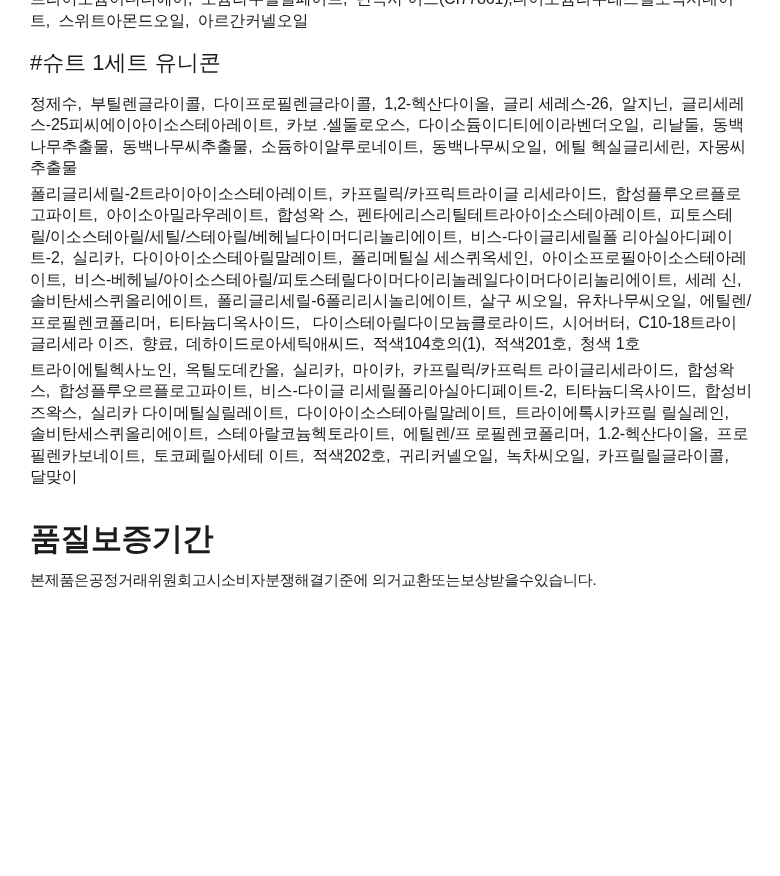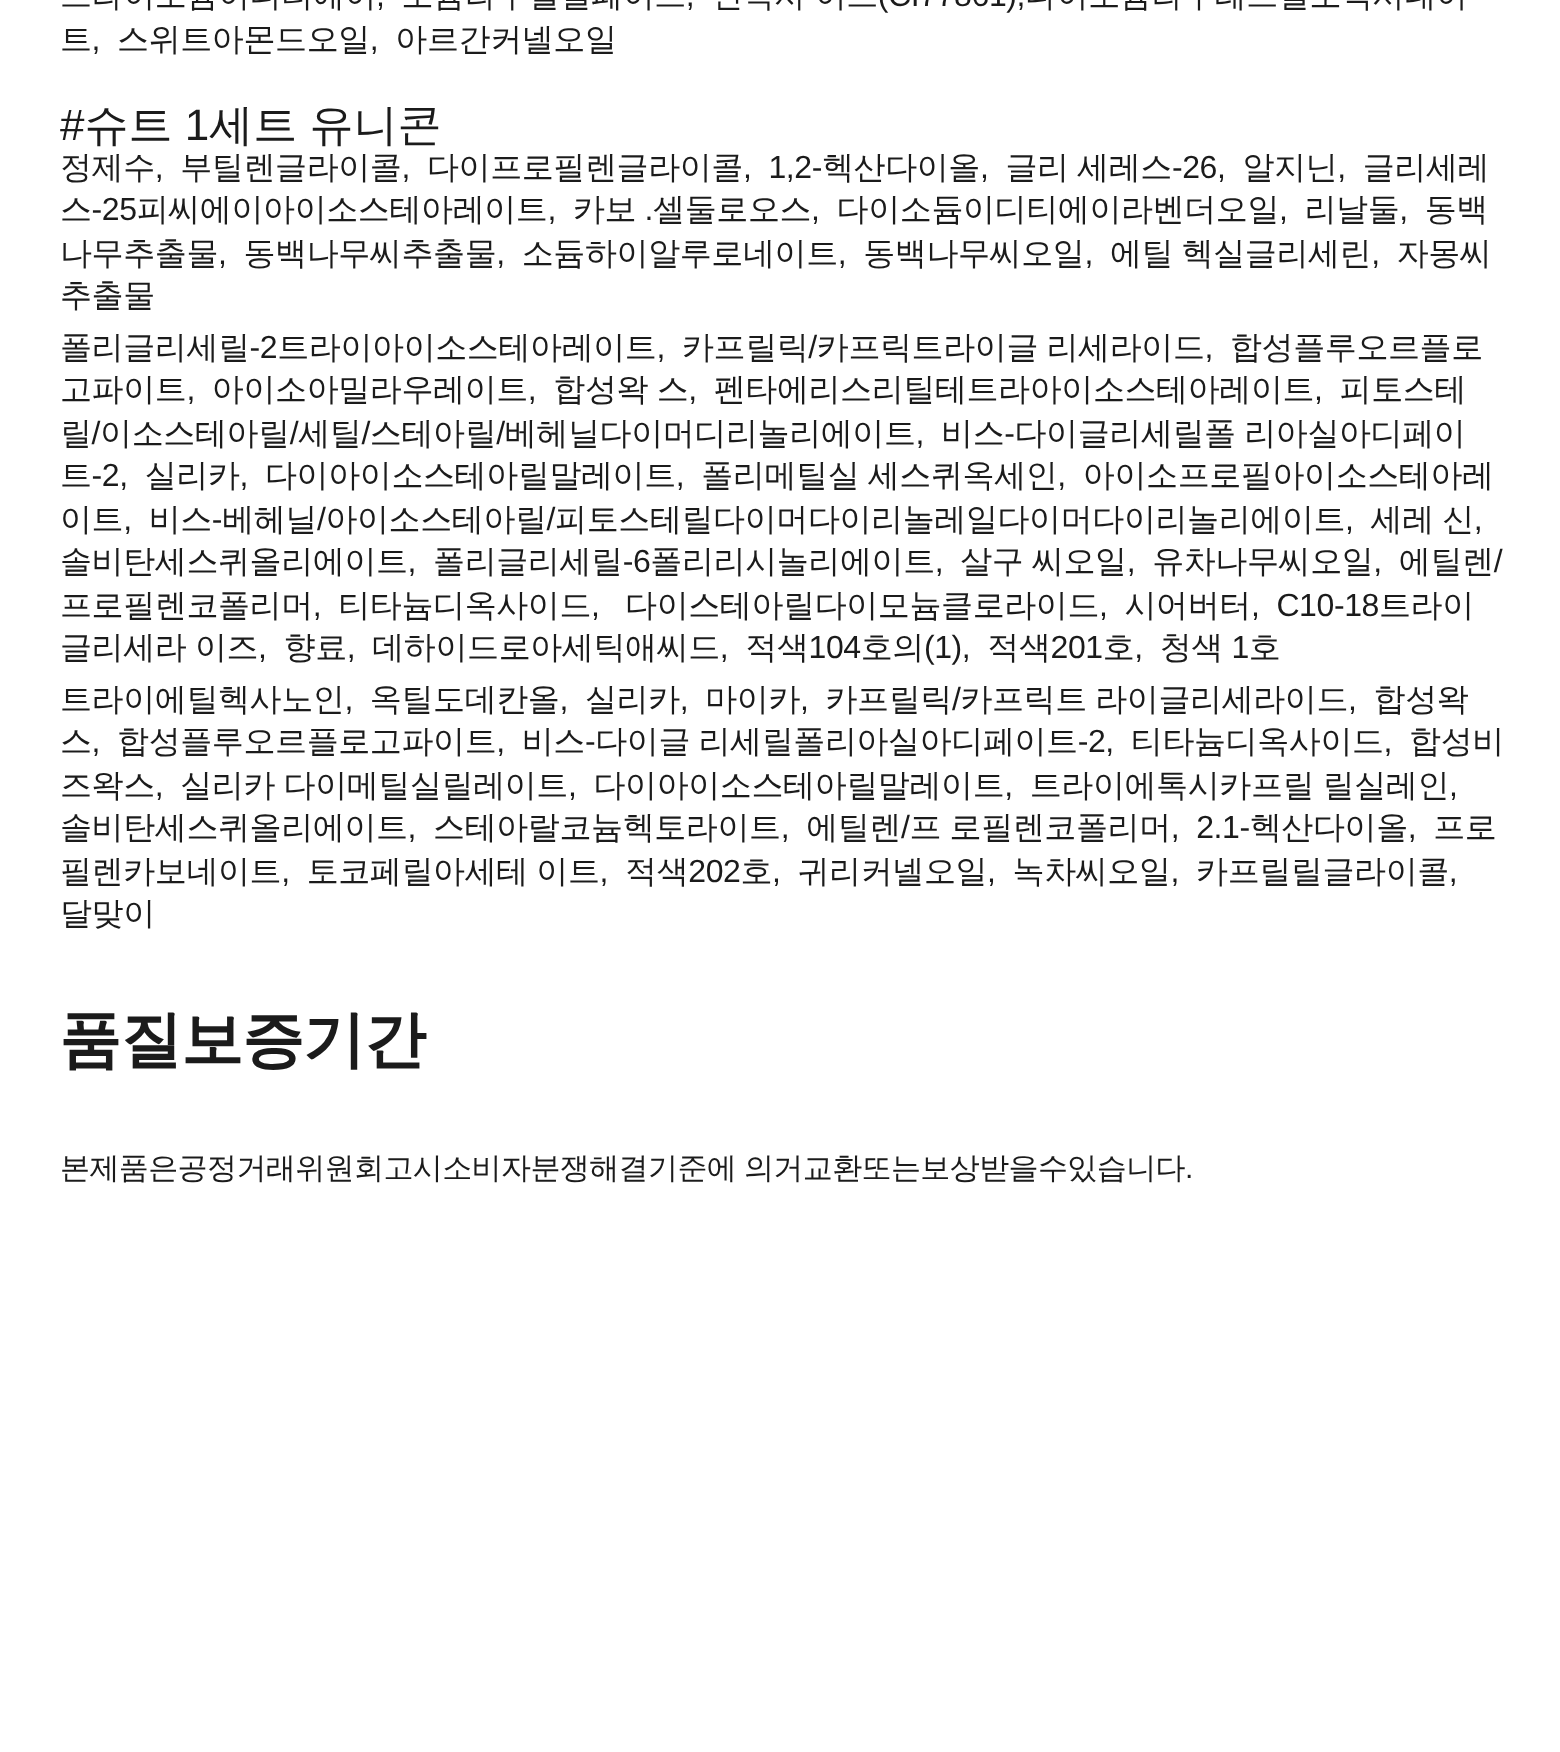--- a/index.html
+++ b/index.html
@@ -33,53 +33,53 @@
   }
   .section-heading {
     font-size: 22px;
     font-weight: 500;
     line-height: 21.5px;
     margin: 0;
     white-space: pre-wrap;
   }
   .h-unicorn  { margin-top: 21px; }
   .h-mermaid  { margin-top: 34px; }
-  .p-space-sm { }
+  .p-space-sm { margin-top: 19px; }
   .p-space    { margin-top: 4px; }
   .p-space-lg { margin-top: 22px; }
   .warranty-heading {
     font-size: 31px;
     font-weight: 700;
     line-height: 38px;
     letter-spacing: -0.5px;
     margin: 32px 0 4px 0;
   }
   .warranty-body {
     font-size: 15px;
     line-height: 20px;
     letter-spacing: -0.3px;
-    margin: 36px 0 0 0;
+    margin: 12px 0 0 0;
     white-space: pre-wrap;
     word-break: break-all;
   }
 </style>
 </head>
 <body>
 
 <div class="page">
 
   <p class="body-text intro">트라이소듐이디티에이,  소듐라우릴설페이트,  틴옥사 이드(CI77861),다이소듐라우레스설포석시네이트,  스위트아몬드오일,  아르간커넬오일</p>
 
   <h2 class="section-heading h-unicorn">#슈트 1세트 유니콘</h2>
 
   <p class="body-text p-space-sm">정제수,  부틸렌글라이콜,  다이프로필렌글라이콜,  1,2-헥산다이올,  글리 세레스-26,  알지닌,  글리세레스-25피씨에이아이소스테아레이트,  카보 .셀둘로오스,  다이소듐이디티에이라벤더오일,  리날둘,  동백나무추출물,  동백나무씨추출물,  소듐하이알루로네이트,  동백나무씨오일,  에틸 헥실글리세린,  자몽씨추출물</p>
 
   <p class="body-text p-space">폴리글리세릴-2트라이아이소스테아레이트,  카프릴릭/카프릭트라이글 리세라이드,  합성플루오르플로고파이트,  아이소아밀라우레이트,  합성왁 스,  펜타에리스리틸테트라아이소스테아레이트,  피토스테릴/이소스테아릴/세틸/스테아릴/베헤닐다이머디리놀리에이트,  비스-다이글리세릴폴 리아실아디페이트-2,  실리카,  다이아이소스테아릴말레이트,  폴리메틸실 세스퀴옥세인,  아이소프로필아이소스테아레이트,  비스-베헤닐/아이소스테아릴/피토스테릴다이머다이리놀레일다이머다이리놀리에이트,  세레 신,  솔비탄세스퀴올리에이트,  폴리글리세릴-6폴리리시놀리에이트,  살구 씨오일,  유차나무씨오일,  에틸렌/프로필렌코폴리머,  티타늄디옥사이드,   다이스테아릴다이모늄클로라이드,  시어버터,  C10-18트라이글리세라 이즈,  향료,  데하이드로아세틱애씨드,  적색104호의(1),  적색201호,  청색 1호</p>
 
 
-  <p class="body-text p-space">트라이에틸헥사노인,  옥틸도데칸올,  실리카,  마이카,  카프릴릭/카프릭트 라이글리세라이드,  합성왁스,  합성플루오르플로고파이트,  비스-다이글 리세릴폴리아실아디페이트-2,  티타늄디옥사이드,  합성비즈왁스,  실리카 다이메틸실릴레이트,  다이아이소스테아릴말레이트,  트라이에톡시카프릴 릴실레인,  솔비탄세스퀴올리에이트,  스테아랄코늄헥토라이트,  에틸렌/프 로필렌코폴리머,  2.1-헥산다이올,  프로필렌카보네이트,  토코페릴아세테 이트,  적색202호,  귀리커넬오일,  녹차씨오일,  카프릴릴글라이콜,  달맞이</p>
+  <p class="body-text p-space">트라이에틸헥사노인,  옥틸도데칸올,  실리카,  마이카,  카프릴릭/카프릭트 라이글리세라이드,  합성왁스,  합성플루오르플로고파이트,  비스-다이글 리세릴폴리아실아디페이트-2,  티타늄디옥사이드,  합성비즈왁스,  실리카 다이메틸실릴레이트,  다이아이소스테아릴말레이트,  트라이에톡시카프릴 릴실레인,  솔비탄세스퀴올리에이트,  스테아랄코늄헥토라이트,  에틸렌/프 로필렌코폴리머,  1.2-헥산다이올,  프로필렌카보네이트,  토코페릴아세테 이트,  적색202호,  귀리커넬오일,  녹차씨오일,  카프릴릴글라이콜,  달맞이</p>
 
 
   <h1 class="warranty-heading">품질보증기간</h1>
 
   <p class="warranty-body">본제품은공정거래위원회고시소비자분쟁해결기준에 의거교환또는보상받을수있습니다.</p>
 
 </div>
 
 </body></html>

